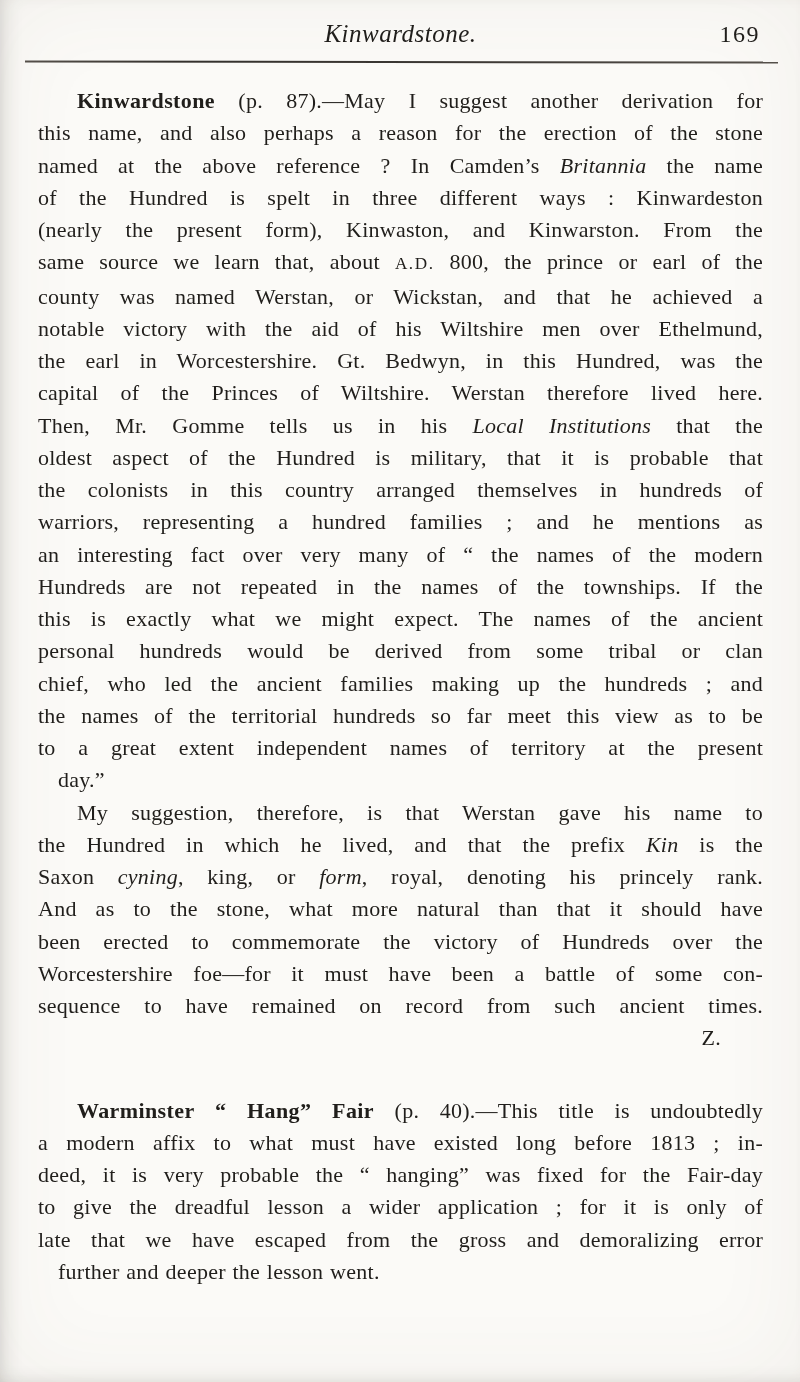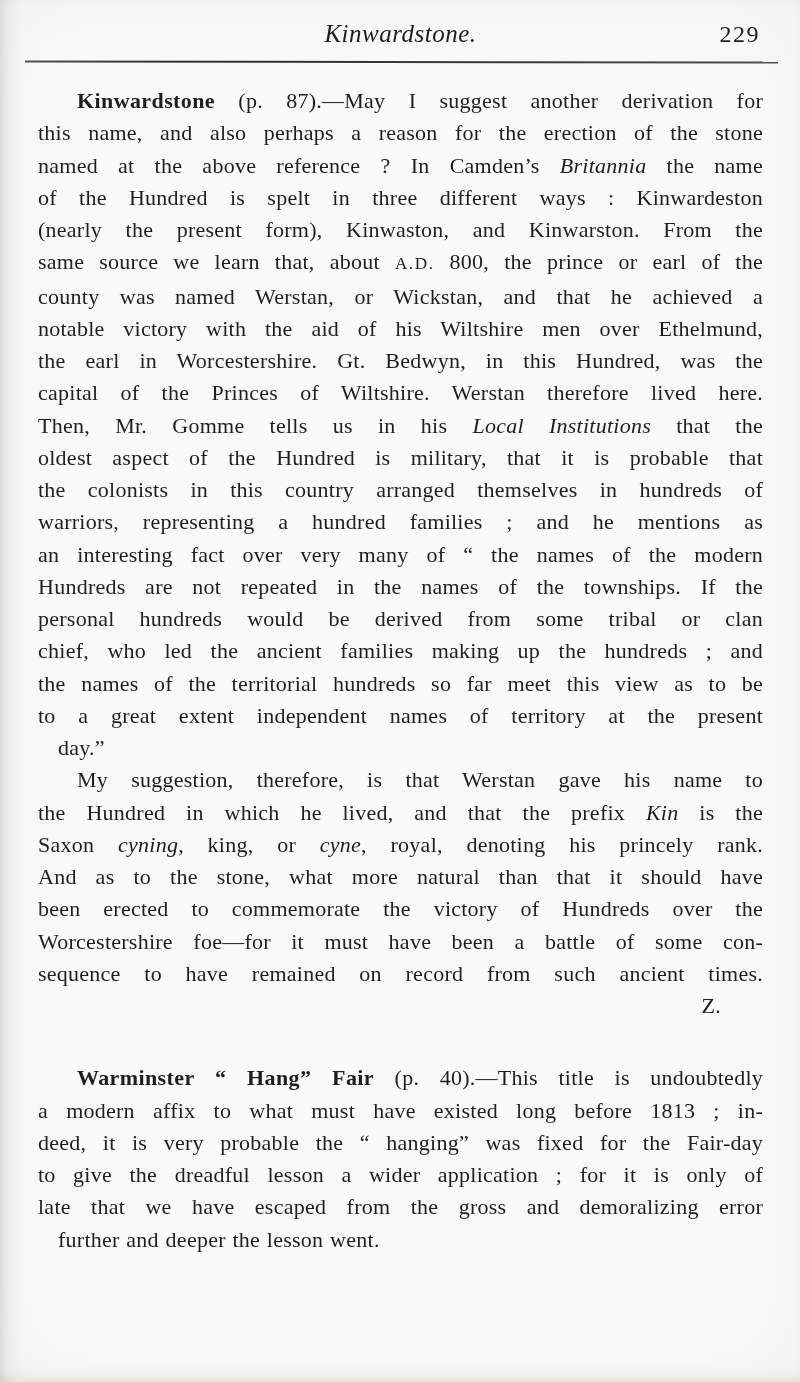--- a/index.html
+++ b/index.html
@@ -70,49 +70,50 @@
     font-size: 0.78em;
     letter-spacing: 0.09em;
   }
 </style>
 </head>
 <body>
 
 <div class="page" style="--paper: #fbfaf7; --ink: #201e1b;">
   <div class="page-header">
     <div class="running-title">Kinwardstone.</div>
-    <div class="page-number">229</div>
+    <div class="page-number">169</div>
   </div>
   <div class="header-rule"></div>
   <div class="content">
     <section class="article">
         <div class="line indent"><b>Kinwardstone</b> (p. 87).—May I suggest another derivation for</div>
         <div class="line">this name, and also perhaps a reason for the erection of the stone</div>
         <div class="line">named at the above reference ? In Camden’s <i>Britannia</i> the name</div>
         <div class="line">of the Hundred is spelt in three different ways : Kinwardeston</div>
         <div class="line">(nearly the present form), Kinwaston, and Kinwarston. From the</div>
         <div class="line">same source we learn that, about <span class="sc">A.D.</span> 800, the prince or earl of the</div>
         <div class="line">county was named Werstan, or Wickstan, and that he achieved a</div>
         <div class="line">notable victory with the aid of his Wiltshire men over Ethelmund,</div>
         <div class="line">the earl in Worcestershire. Gt. Bedwyn, in this Hundred, was the</div>
         <div class="line">capital of the Princes of Wiltshire. Werstan therefore lived here.</div>
         <div class="line">Then, Mr. Gomme tells us in his <i>Local Institutions</i> that the</div>
         <div class="line">oldest aspect of the Hundred is military, that it is probable that</div>
         <div class="line">the colonists in this country arranged themselves in hundreds of</div>
         <div class="line">warriors, representing a hundred families ; and he mentions as</div>
         <div class="line">an interesting fact over very many of “ the names of the modern</div>
         <div class="line">Hundreds are not repeated in the names of the townships. If the</div>
+        <div class="line">this is exactly what we might expect. The names of the ancient</div>
         <div class="line">personal hundreds would be derived from some tribal or clan</div>
         <div class="line">chief, who led the ancient families making up the hundreds ; and</div>
         <div class="line">the names of the territorial hundreds so far meet this view as to be</div>
         <div class="line">to a great extent independent names of territory at the present</div>
         <div class="line end">day.”</div>
         <div class="line indent">My suggestion, therefore, is that Werstan gave his name to</div>
         <div class="line">the Hundred in which he lived, and that the prefix <i>Kin</i> is the</div>
-        <div class="line">Saxon <i>cyning</i>, king, or <i>cyne</i>, royal, denoting his princely rank.</div>
+        <div class="line">Saxon <i>cyning</i>, king, or <i>form</i>, royal, denoting his princely rank.</div>
         <div class="line">And as to the stone, what more natural than that it should have</div>
         <div class="line">been erected to commemorate the victory of Hundreds over the</div>
         <div class="line">Worcestershire foe—for it must have been a battle of some con-</div>
         <div class="line">sequence to have remained on record from such ancient times.</div>
         <div class="line sig">Z.</div>
       </section>
     <section class="article">
         <div class="line indent"><b>Warminster “ Hang” Fair</b> (p. 40).—This title is undoubtedly</div>
         <div class="line">a modern affix to what must have existed long before 1813 ; in-</div>
         <div class="line">deed, it is very probable the “ hanging” was fixed for the Fair-day</div>

